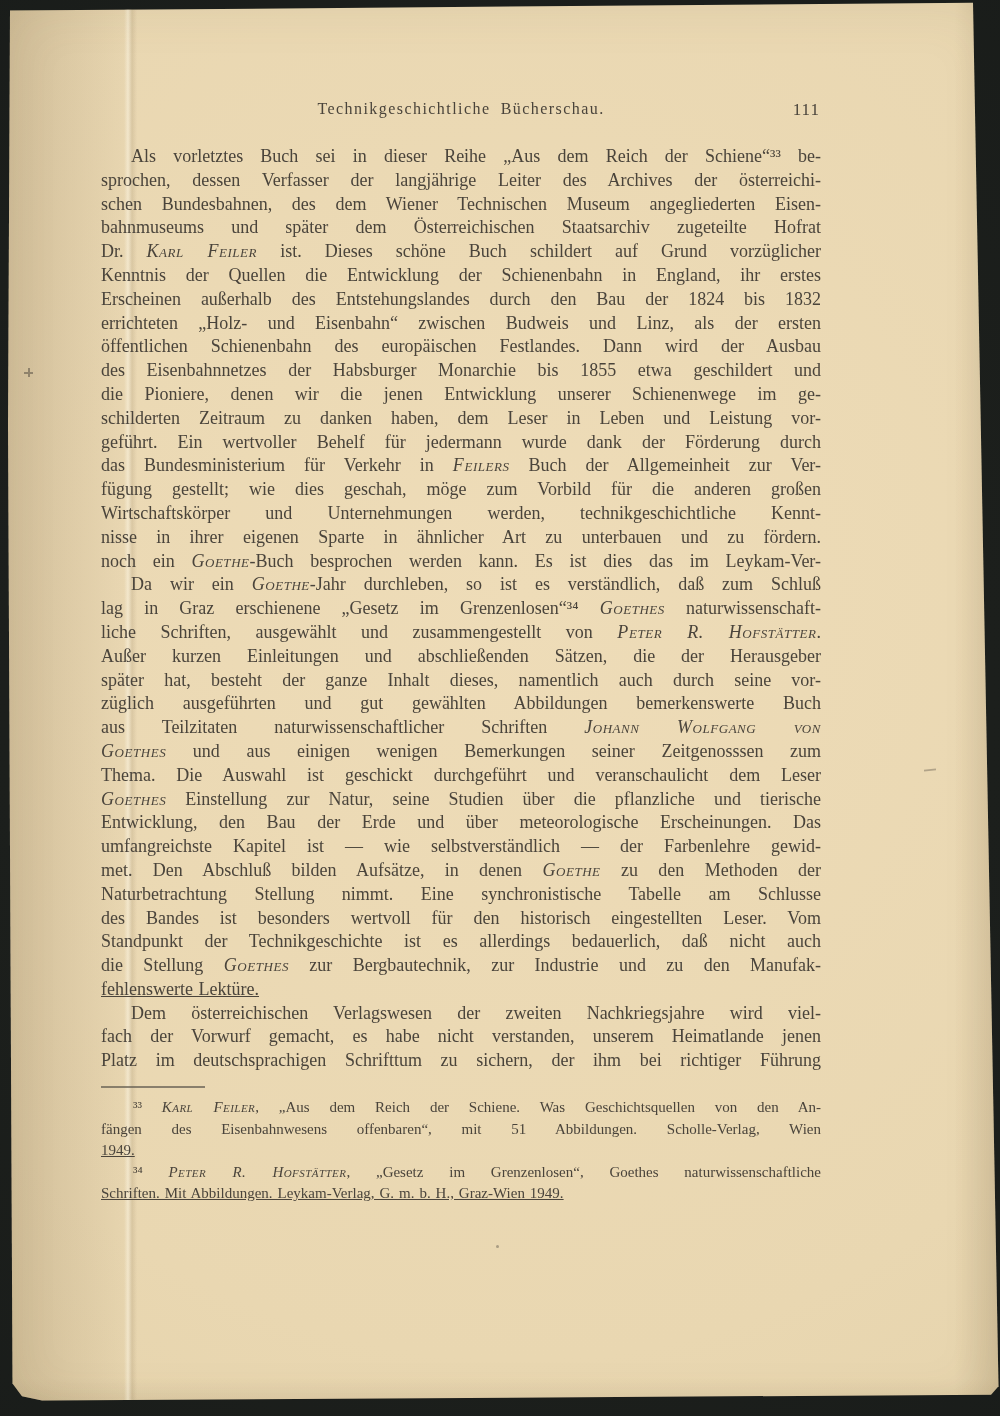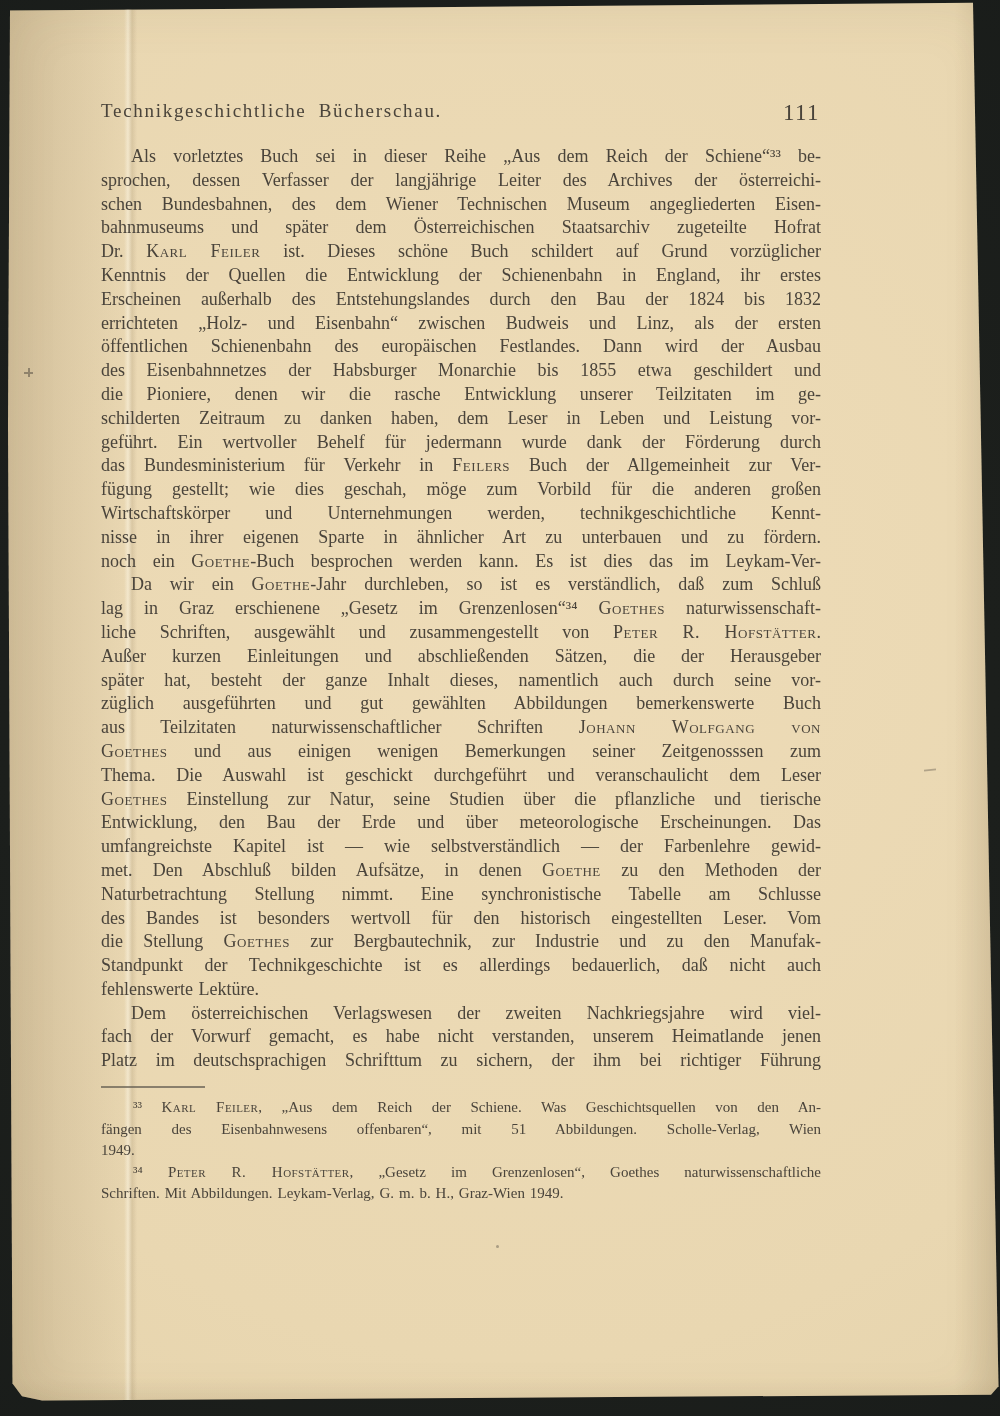--- a/index.html
+++ b/index.html
@@ -31,45 +31,45 @@
       linear-gradient(90deg, rgba(0,0,0,0) 124px, rgba(255,249,232,0.5) 128px, rgba(118,98,66,0.14) 132px, rgba(0,0,0,0) 137px),
       linear-gradient(270deg, rgba(126,105,72,0.20) 0px, rgba(126,105,72,0) 46px),
       linear-gradient(0deg, rgba(126,105,72,0.16) 0px, rgba(126,105,72,0) 38px),
       radial-gradient(120% 90% at 52% 42%, #eedcb8 0%, #e9d7b1 60%, #e2d0a8 100%);
     box-shadow: inset 0 0 60px rgba(110,88,48,0.12);
     color: #4a443b;
   }
   .header { position: absolute; left: 101px; top: 100px; width: 720px; height: 26px; }
   .title {
     position: absolute; left: 0; right: 0; top: 0;
-    text-align: left;
-    font-size: 19px;
+    text-align: center;
+    font-size: 16px;
     letter-spacing: 0.09em;
     word-spacing: 0.30em;
   }
   .pagenum {
     position: absolute; right: 1px; top: 0;
-    font-size: 23px;
+    font-size: 17px;
     letter-spacing: 0.06em;
     text-align: center;
   }
   .content {
     position: absolute; left: 101px; top: 145px; width: 720px;
     font-size: 18px;
     line-height: 23.8px;
     word-spacing: 0.06em;
   }
   .line {
     text-align: justify;
     text-align-last: justify;
     white-space: normal;
   }
-  .line.endline { text-align-last: left; }
+  .line.endline { text-align-last: left; text-decoration: underline; }
   .line.indent  { text-indent: 30px; }
-  .sc { font-variant: small-caps; letter-spacing: 0.03em; }
+  .sc { font-variant: small-caps; letter-spacing: 0.03em; font-style: italic; }
   .fn-rule {
     width: 104px; height: 0;
     border-top: 2px solid rgba(104,97,84,0.75);
     margin: 13px 0 9px 0;
   }
   .footnotes {
     font-size: 15px;
     line-height: 21.5px;
     word-spacing: 0.08em;
   }
@@ -110,21 +110,21 @@
           <div class="line indent">Als vorletztes Buch sei in dieser Reihe „Aus dem Reich der Schiene“³³ be-</div>
           <div class="line">sprochen, dessen Verfasser der langjährige Leiter des Archives der österreichi-</div>
           <div class="line">schen Bundesbahnen, des dem Wiener Technischen Museum angegliederten Eisen-</div>
           <div class="line">bahnmuseums und später dem Österreichischen Staatsarchiv zugeteilte Hofrat</div>
           <div class="line">Dr. <span class="sc">Karl Feiler</span> ist. Dieses schöne Buch schildert auf Grund vorzüglicher</div>
           <div class="line">Kenntnis der Quellen die Entwicklung der Schienenbahn in England, ihr erstes</div>
           <div class="line">Erscheinen außerhalb des Entstehungslandes durch den Bau der 1824 bis 1832</div>
           <div class="line">errichteten „Holz- und Eisenbahn“ zwischen Budweis und Linz, als der ersten</div>
           <div class="line">öffentlichen Schienenbahn des europäischen Festlandes. Dann wird der Ausbau</div>
           <div class="line">des Eisenbahnnetzes der Habsburger Monarchie bis 1855 etwa geschildert und</div>
-          <div class="line">die Pioniere, denen wir die rasche Entwicklung unserer Teilzitaten im ge-</div>
+          <div class="line">die Pioniere, denen wir die jenen Entwicklung unserer Schienenwege im ge-</div>
           <div class="line">schilderten Zeitraum zu danken haben, dem Leser in Leben und Leistung vor-</div>
           <div class="line">geführt. Ein wertvoller Behelf für jedermann wurde dank der Förderung durch</div>
           <div class="line">das Bundesministerium für Verkehr in <span class="sc">Feilers</span> Buch der Allgemeinheit zur Ver-</div>
           <div class="line">fügung gestellt; wie dies geschah, möge zum Vorbild für die anderen großen</div>
           <div class="line">Wirtschaftskörper und Unternehmungen werden, technikgeschichtliche Kennt-</div>
           <div class="line">nisse in ihrer eigenen Sparte in ähnlicher Art zu unterbauen und zu fördern.</div>
         </div>
       <div class="para">
           <div class="line">noch ein <span class="sc">Goethe</span>-Buch besprochen werden kann. Es ist dies das im Leykam-Ver-</div>
           <div class="line indent">Da wir ein <span class="sc">Goethe</span>-Jahr durchleben, so ist es verständlich, daß zum Schluß</div>
@@ -135,22 +135,22 @@
           <div class="line">züglich ausgeführten und gut gewählten Abbildungen bemerkenswerte Buch</div>
           <div class="line">aus Teilzitaten naturwissenschaftlicher Schriften <span class="sc">Johann Wolfgang von</span></div>
           <div class="line"><span class="sc">Goethes</span> und aus einigen wenigen Bemerkungen seiner Zeitgenosssen zum</div>
           <div class="line">Thema. Die Auswahl ist geschickt durchgeführt und veranschaulicht dem Leser</div>
           <div class="line"><span class="sc">Goethes</span> Einstellung zur Natur, seine Studien über die pflanzliche und tierische</div>
           <div class="line">Entwicklung, den Bau der Erde und über meteorologische Erscheinungen. Das</div>
           <div class="line">umfangreichste Kapitel ist — wie selbstverständlich — der Farbenlehre gewid-</div>
           <div class="line">met. Den Abschluß bilden Aufsätze, in denen <span class="sc">Goethe</span> zu den Methoden der</div>
           <div class="line">Naturbetrachtung Stellung nimmt. Eine synchronistische Tabelle am Schlusse</div>
           <div class="line">des Bandes ist besonders wertvoll für den historisch eingestellten Leser. Vom</div>
+          <div class="line">Standpunkt der Technikgeschichte ist es allerdings bedauerlich, daß nicht auch</div>
           <div class="line">die Stellung <span class="sc">Goethes</span> zur Bergbautechnik, zur Industrie und zu den Manufak-</div>
-          <div class="line">Standpunkt der Technikgeschichte ist es allerdings bedauerlich, daß nicht auch</div>
           <div class="line endline">fehlenswerte Lektüre.</div>
         </div>
       <div class="para">
           <div class="line indent">Dem österreichischen Verlagswesen der zweiten Nachkriegsjahre wird viel-</div>
           <div class="line">fach der Vorwurf gemacht, es habe nicht verstanden, unserem Heimatlande jenen</div>
           <div class="line">Platz im deutschsprachigen Schrifttum zu sichern, der ihm bei richtiger Führung</div>
         </div>
 
       <div class="fn-rule"></div>
 

